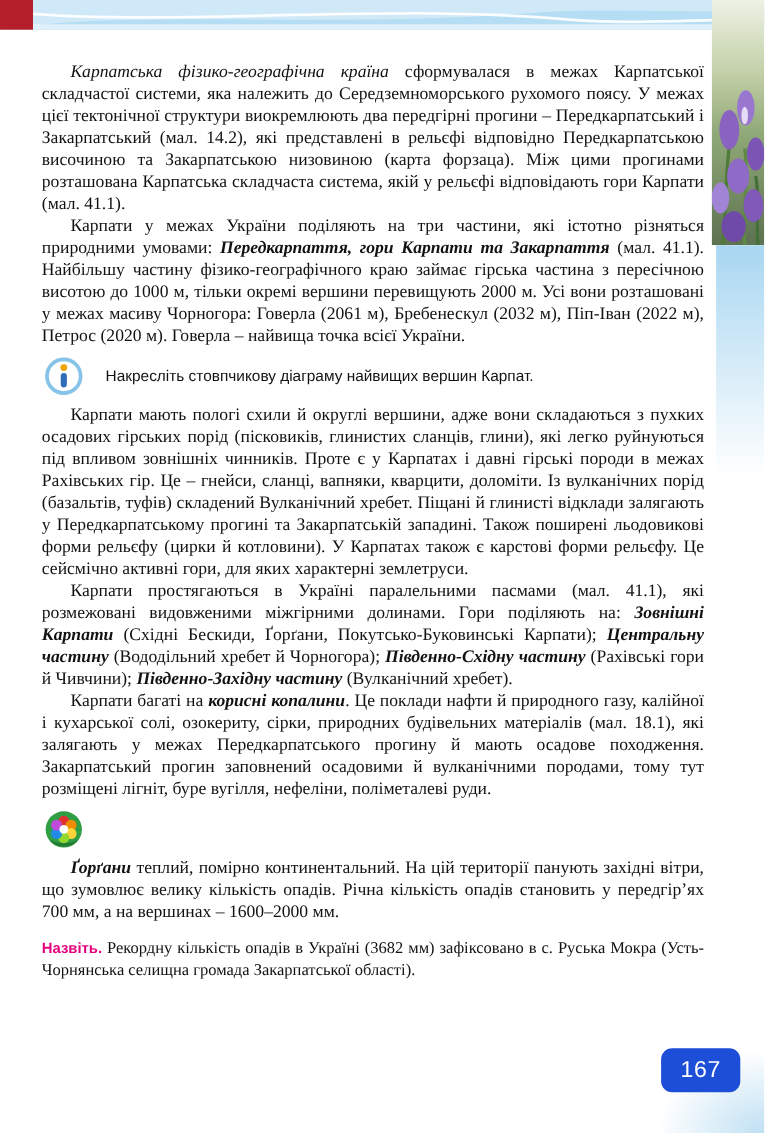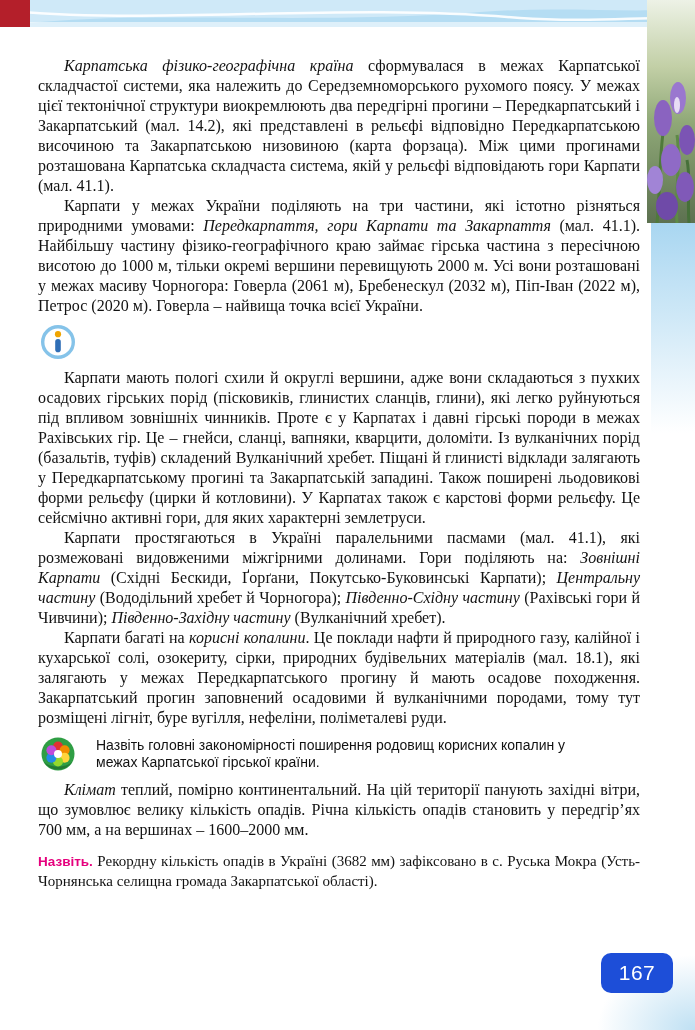--- a/index.html
+++ b/index.html
@@ -20,21 +20,21 @@
   .corner-fade {
     position:absolute; right:0; bottom:0; width:160px; height:120px;
     background:radial-gradient(130px 100px at 100% 100%, #bfe0f3 0%, rgba(255,255,255,0) 75%);
   }
   .content { position:absolute; left:38px; top:56px; width:602px; }
   p.body-para {
     font-size:16px; line-height:20px; text-align:justify; text-indent:26px; color:#121212;
   }
   .seg-normal { font-style:normal; font-weight:normal; }
   .seg-italic { font-style:italic; }
-  .seg-bolditalic { font-style:italic; font-weight:normal; }
+  .seg-bolditalic { font-style:italic; font-weight:bold; }
   .callout { display:flex; align-items:center; gap:20px; margin:8px 0 8px 2px; }
   .callout-icon { flex:0 0 36px; width:36px; height:36px; }
   .callout-icon svg { width:36px; height:36px; display:block; }
   .callout-text {
     font-family:"Liberation Sans","DejaVu Sans",sans-serif;
     font-size:14px; line-height:17.5px; color:#121212; padding-right:48px;
   }
   p.geofact { margin-top:12px; font-size:15px; line-height:19.5px; text-align:justify; color:#121212; }
   .geofact-label {
     font-family:"Liberation Sans","DejaVu Sans",sans-serif;
@@ -95,41 +95,41 @@
       <p class="body-para"><span class="seg-italic">Карпатська фізико-географічна країна </span><span class="seg-normal">сформувалася в межах Карпатської складчастої системи, яка належить до Середземноморського рухомого поясу. У межах цієї тектонічної структури виокремлюють два передгірні прогини – Передкарпатський і Закарпатський (мал. 14.2), які представлені в рельєфі відповідно Передкарпатською височиною та Закарпатською низовиною (карта форзаца). Між цими прогинами розташована Карпатська складчаста система, якій у рельєфі відповідають гори Карпати (мал. 41.1).</span></p>
       <p class="body-para"><span class="seg-normal">Карпати у межах України поділяють на три частини, які істотно різняться природними умовами: </span><span class="seg-bolditalic">Передкарпаття, гори Карпати та Закарпаття</span><span class="seg-normal"> (мал. 41.1). Найбільшу частину фізико-географічного краю займає гірська частина з пересічною висотою до 1000 м, тільки окремі вершини перевищують 2000 м. Усі вони розташовані у межах масиву Чорногора: Говерла (2061 м), Бребенескул (2032 м), Піп-Іван (2022 м), Петрос (2020 м). Говерла – найвища точка всієї України.</span></p>
       <div class="callout">
         <span class="callout-icon">
           <svg viewBox="0 0 36 36">
             <circle cx="18" cy="18" r="15.3" fill="#ffffff" stroke="#85c3e9" stroke-width="3.4"></circle>
             <circle cx="18" cy="10.2" r="3.1" fill="#f0a500"></circle>
             <rect x="15.2" y="15" width="5.6" height="13.2" rx="2.8" fill="#2f6eb6"></rect>
           </svg>
         </span>
+        <span class="callout-text">Накресліть стовпчикову діаграму найвищих вершин Карпат.</span>
       </div>
       <p class="body-para"><span class="seg-normal">Карпати мають пологі схили й округлі вершини, адже вони складаються з пухких осадових гірських порід (пісковиків, глинистих сланців, глини), які легко руйнуються під впливом зовнішніх чинників. Проте є у Карпатах і давні гірські породи в межах Рахівських гір. Це – гнейси, сланці, вапняки, кварцити, доломіти. Із вулканічних порід (базальтів, туфів) складений Вулканічний хребет. Піщані й глинисті відклади залягають у Передкарпатському прогині та Закарпатській западині. Також поширені льодовикові форми рельєфу (цирки й котловини). У Карпатах також є карстові форми рельєфу. Це сейсмічно активні гори, для яких характерні землетруси.</span></p>
       <p class="body-para"><span class="seg-normal">Карпати простягаються в Україні паралельними пасмами (мал. 41.1), які розмежовані видовженими міжгірними долинами. Гори поділяють на: </span><span class="seg-bolditalic">Зовнішні Карпати</span><span class="seg-normal"> (Східні Бескиди, Ґорґани, Покутсько-Буковинські Карпати); </span><span class="seg-bolditalic">Центральну частину</span><span class="seg-normal"> (Вододільний хребет й Чорногора); </span><span class="seg-bolditalic">Південно-Східну частину</span><span class="seg-normal"> (Рахівські гори й Чивчини); </span><span class="seg-bolditalic">Південно-Західну частину</span><span class="seg-normal"> (Вулканічний хребет).</span></p>
       <p class="body-para"><span class="seg-normal">Карпати багаті на </span><span class="seg-bolditalic">корисні копалини</span><span class="seg-normal">. Це поклади нафти й природного газу, калійної і кухарської солі, озокериту, сірки, природних будівельних матеріалів (мал. 18.1), які залягають у межах Передкарпатського прогину й мають осадове походження. Закарпатський прогин заповнений осадовими й вулканічними породами, тому тут розміщені лігніт, буре вугілля, нефеліни, поліметалеві руди.</span></p>
       <div class="callout">
         <span class="callout-icon">
           <svg viewBox="0 0 36 36">
             <circle cx="18" cy="18" r="16.5" fill="#2f9e44"></circle>
             <path d="M4,26 C10,32 26,32 32,26 C26,36 10,36 4,26 Z" fill="#237a33"></path>
             <circle cx="18" cy="10.5" r="5" fill="#e03131"></circle>
             <circle cx="24.6" cy="14.2" r="5" fill="#f08c00"></circle>
             <circle cx="24.6" cy="21.8" r="5" fill="#ffd43b"></circle>
             <circle cx="18" cy="25.5" r="5" fill="#94d82d"></circle>
             <circle cx="11.4" cy="21.8" r="5" fill="#228be6"></circle>
             <circle cx="11.4" cy="14.2" r="5" fill="#be4bdb"></circle>
             <circle cx="18" cy="18" r="4" fill="#ffffff"></circle>
           </svg>
         </span>
-        <span class="callout-text">Назвіть головні закономірності поширення родовищ корисних копалин у межах Карпатської гірської країни.</span>
       </div>
-      <p class="body-para"><span class="seg-bolditalic">Клімат</span><span class="seg-normal"> теплий, помірно континентальний. На цій території панують західні вітри, що зумовлює велику кількість опадів. Річна кількість опадів становить у передгір’ях 700 мм, а на вершинах – 1600–2000 мм.</span></p>
+      <p class="body-para"><span class="seg-bolditalic">Ґорґани</span><span class="seg-normal"> теплий, помірно континентальний. На цій території панують західні вітри, що зумовлює велику кількість опадів. Річна кількість опадів становить у передгір’ях 700 мм, а на вершинах – 1600–2000 мм.</span></p>
       <p class="geofact"><span class="geofact-label">Назвіть. </span><span>Рекордну кількість опадів в Україні (3682 мм) зафіксовано в с. Руська Мокра (Усть-Чорнянська селищна громада Закарпатської області).</span></p>
     </div>
 
   <div class="page-number">
     <span>167</span>
   </div>
 
 </div>
 
 </body></html>

